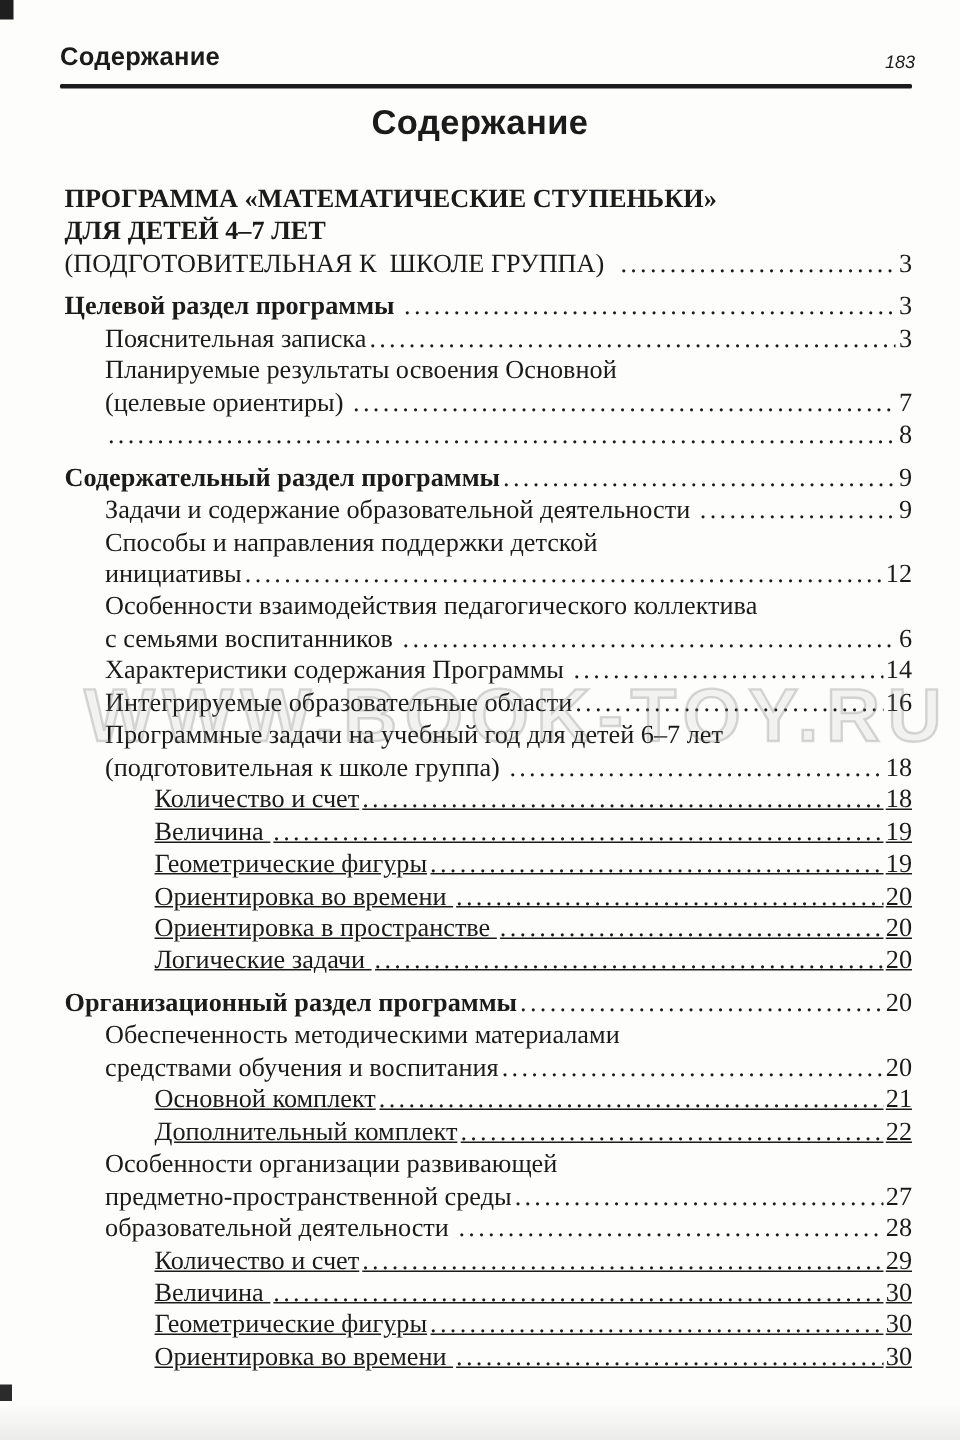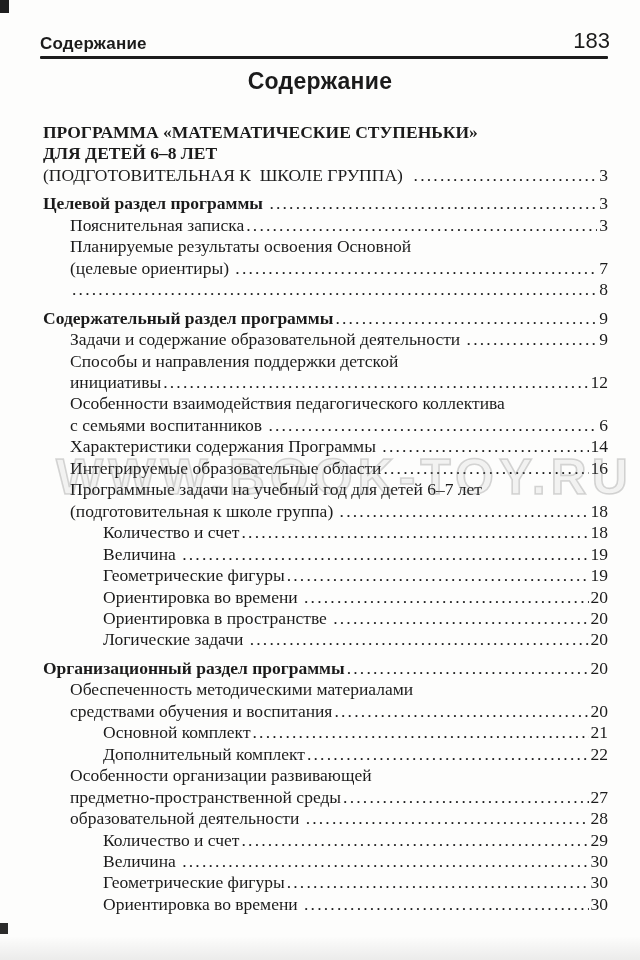--- a/index.html
+++ b/index.html
@@ -9,21 +9,21 @@
     font-family:"Liberation Serif", serif;
     color:#1b1b1b;
   }
   
   .header{
     position:absolute;left:40px;top:28px;width:570px;
     display:flex;justify-content:space-between;align-items:flex-end;
     font-family:"Liberation Sans", sans-serif;
   }
   .running-head{font-weight:700;font-size:17px;letter-spacing:.2px;}
-  .folio{font-size:22px;font-weight:400;}
+  .folio{font-size:12px;font-weight:400;font-style:italic;}
   .rule{
     position:absolute;left:40px;top:56px;width:568px;height:2.5px;
     background:#1c1c1c;border-radius:1px;
   }
   
   .title{
     position:absolute;left:0;top:68px;width:640px;text-align:center;
     font-family:"Liberation Sans", sans-serif;
     font-weight:700;font-size:23px;letter-spacing:.3px;
   }
@@ -32,21 +32,21 @@
     position:absolute;left:43px;top:122px;width:565px;
     font-size:17.5px;
   }
   .row{
     display:flex;align-items:baseline;
     line-height:21.45px;min-height:21.45px;
   }
   .row.gap{margin-top:7px;}
   .row.b{font-weight:700;}
   .row.i1{padding-left:27px;}
-  .row.i2{padding-left:60px;}
+  .row.i2{padding-left:60px;text-decoration:underline;}
   .t{white-space:pre;flex:0 0 auto;text-align:right;}
   .dots{
     flex:1 1 auto;min-width:0;overflow:hidden;white-space:nowrap;
     margin:0 2px;font-weight:400;letter-spacing:2.2px;
   }
   .dots::after{
     content:"....................................................................................................................................";
   }
   .pg{flex:0 0 auto;text-align:right;font-weight:400;}
   
@@ -82,21 +82,21 @@
 <div class="title">Содержание</div>
 
 <div class="watermark">WWW.BOOK-TOY.RU</div>
 
 <div class="toc">
     <div class="row i0 b">
     <span class="t">ПРОГРАММА «МАТЕМАТИЧЕСКИЕ СТУПЕНЬКИ»</span>
 
   </div>
     <div class="row i0 b">
-    <span class="t">ДЛЯ ДЕТЕЙ 6–8 ЛЕТ</span>
+    <span class="t">ДЛЯ ДЕТЕЙ 4–7 ЛЕТ</span>
 
   </div>
     <div class="row i0">
     <span class="t">(ПОДГОТОВИТЕЛЬНАЯ К  ШКОЛЕ ГРУППА)  </span>
     <span class="dots"></span>
     <span class="pg">3</span>
   </div>
     <div class="row i0 b gap">
     <span class="t">Целевой раздел программы </span>
     <span class="dots"></span>

